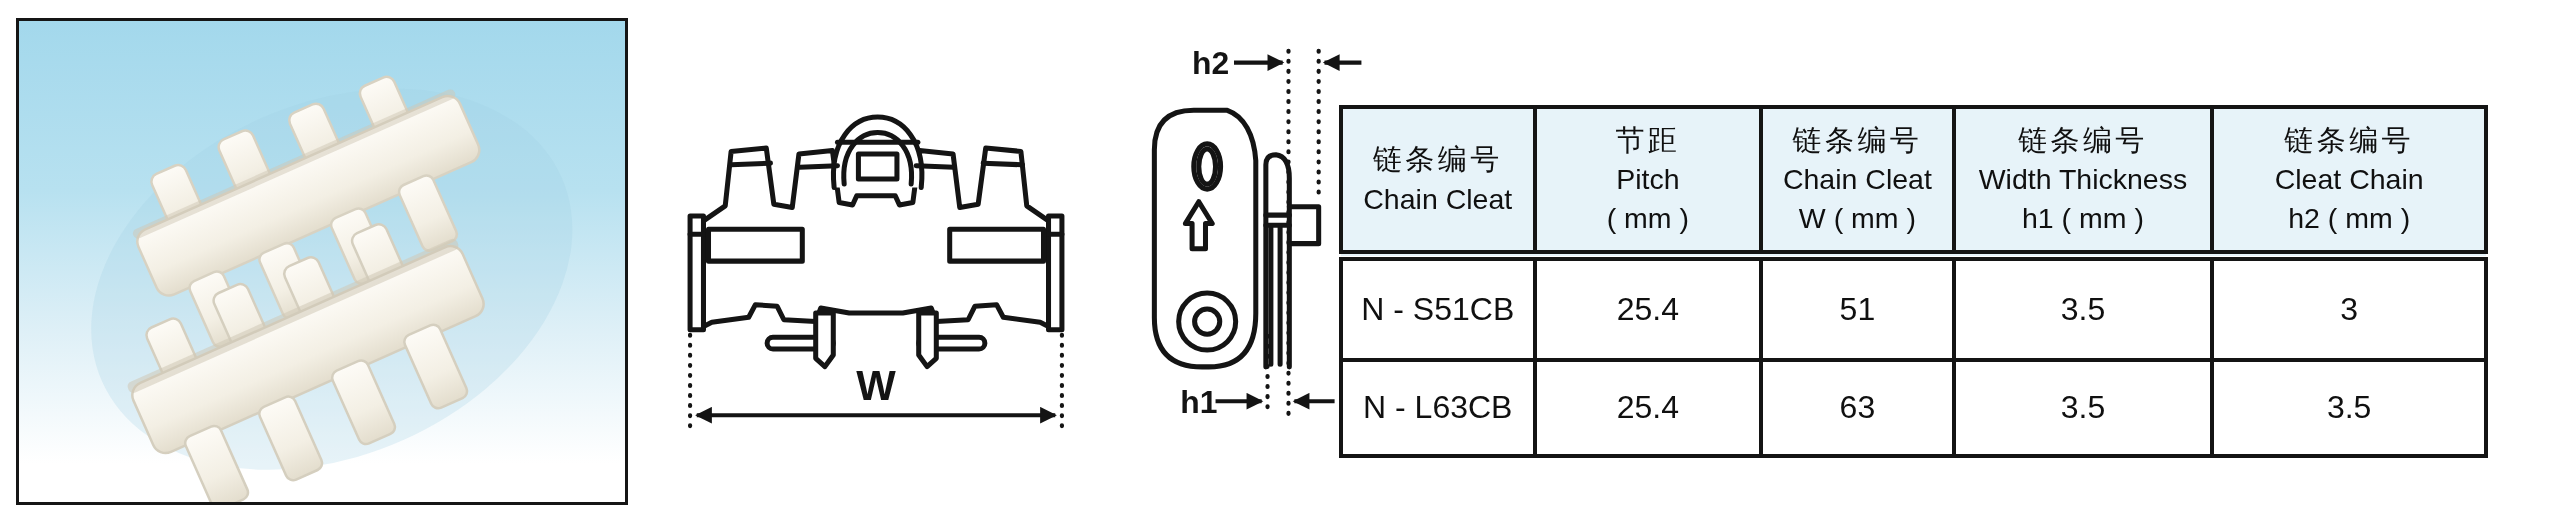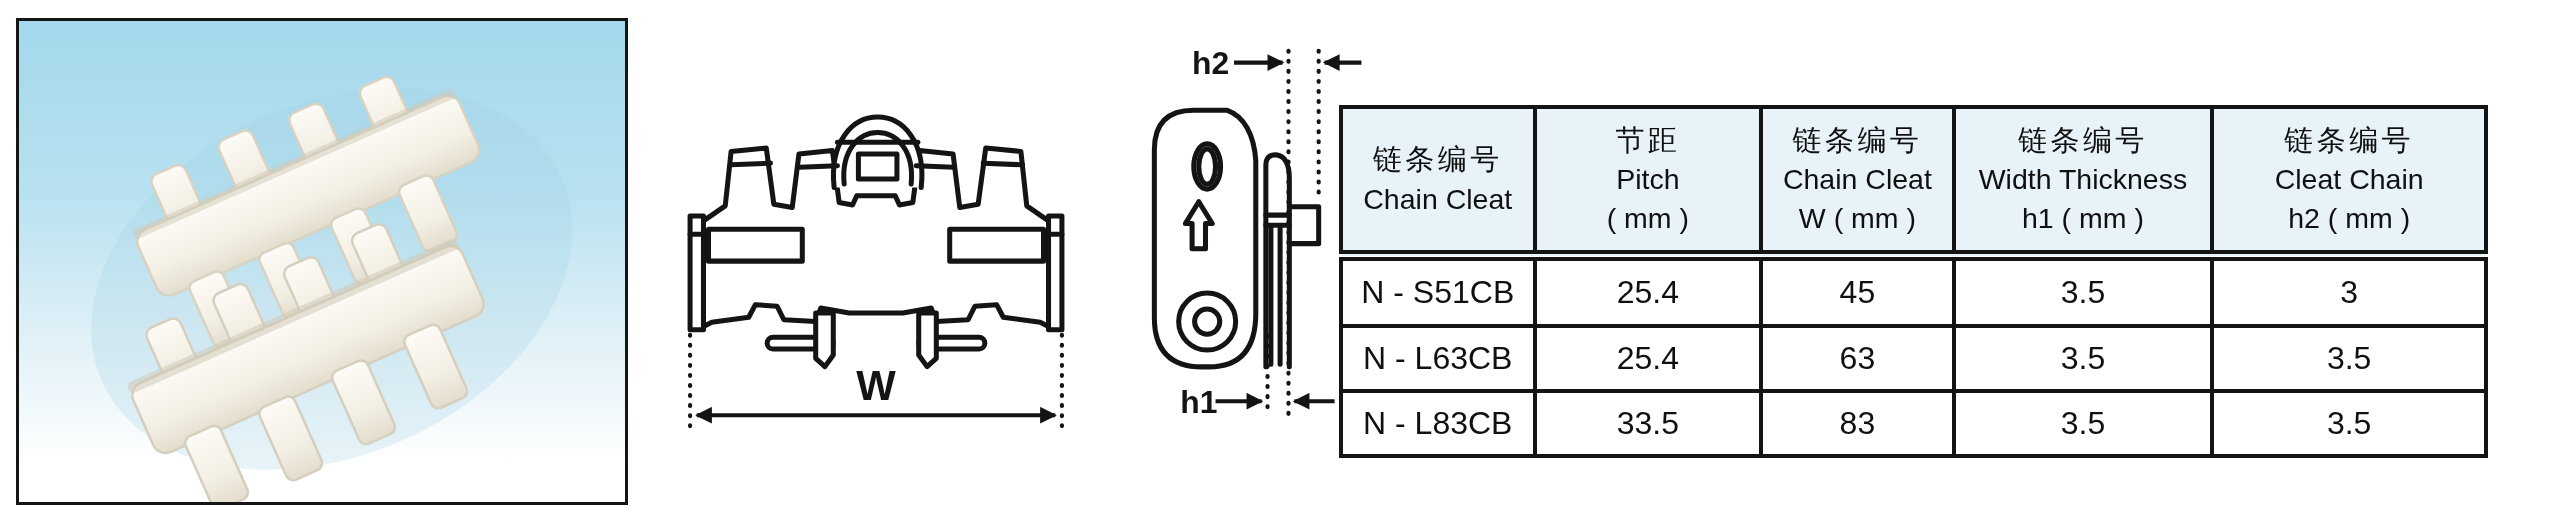--- a/index.html
+++ b/index.html
@@ -178,36 +178,29 @@
               <div class="th-line th-cn">链条编号</div>
               <div class="th-line th-en">Cleat Chain</div>
               <div class="th-line th-en">h2 ( mm )</div>
             </th>
           </tr>
         </thead>
       <tbody id="spec-body">
           <tr>
             <td>N - S51CB</td>
             <td>25.4</td>
-            <td>45</td>
+            <td>51</td>
             <td>3.5</td>
             <td>3</td>
           </tr>
           <tr>
             <td>N - L63CB</td>
             <td>25.4</td>
             <td>63</td>
             <td>3.5</td>
             <td>3.5</td>
           </tr>
-          <tr>
-            <td>N - L83CB</td>
-            <td>33.5</td>
-            <td>83</td>
-            <td>3.5</td>
-            <td>3.5</td>
-          </tr>
         </tbody>
     </table>
   </div>
 
 </div>
 
 
 </body></html>

